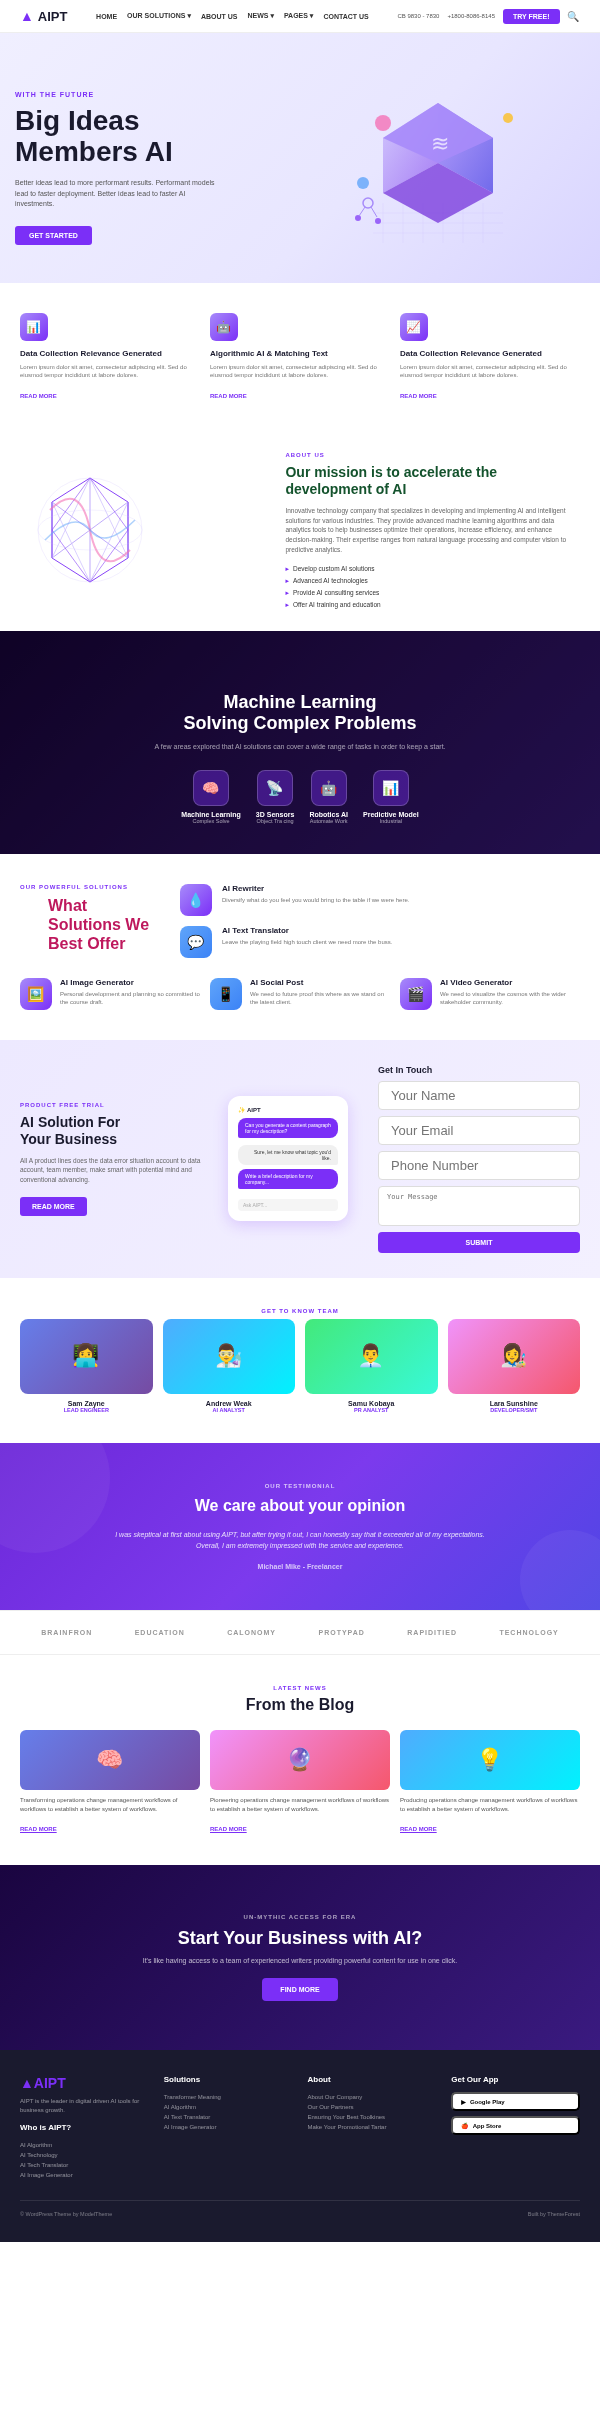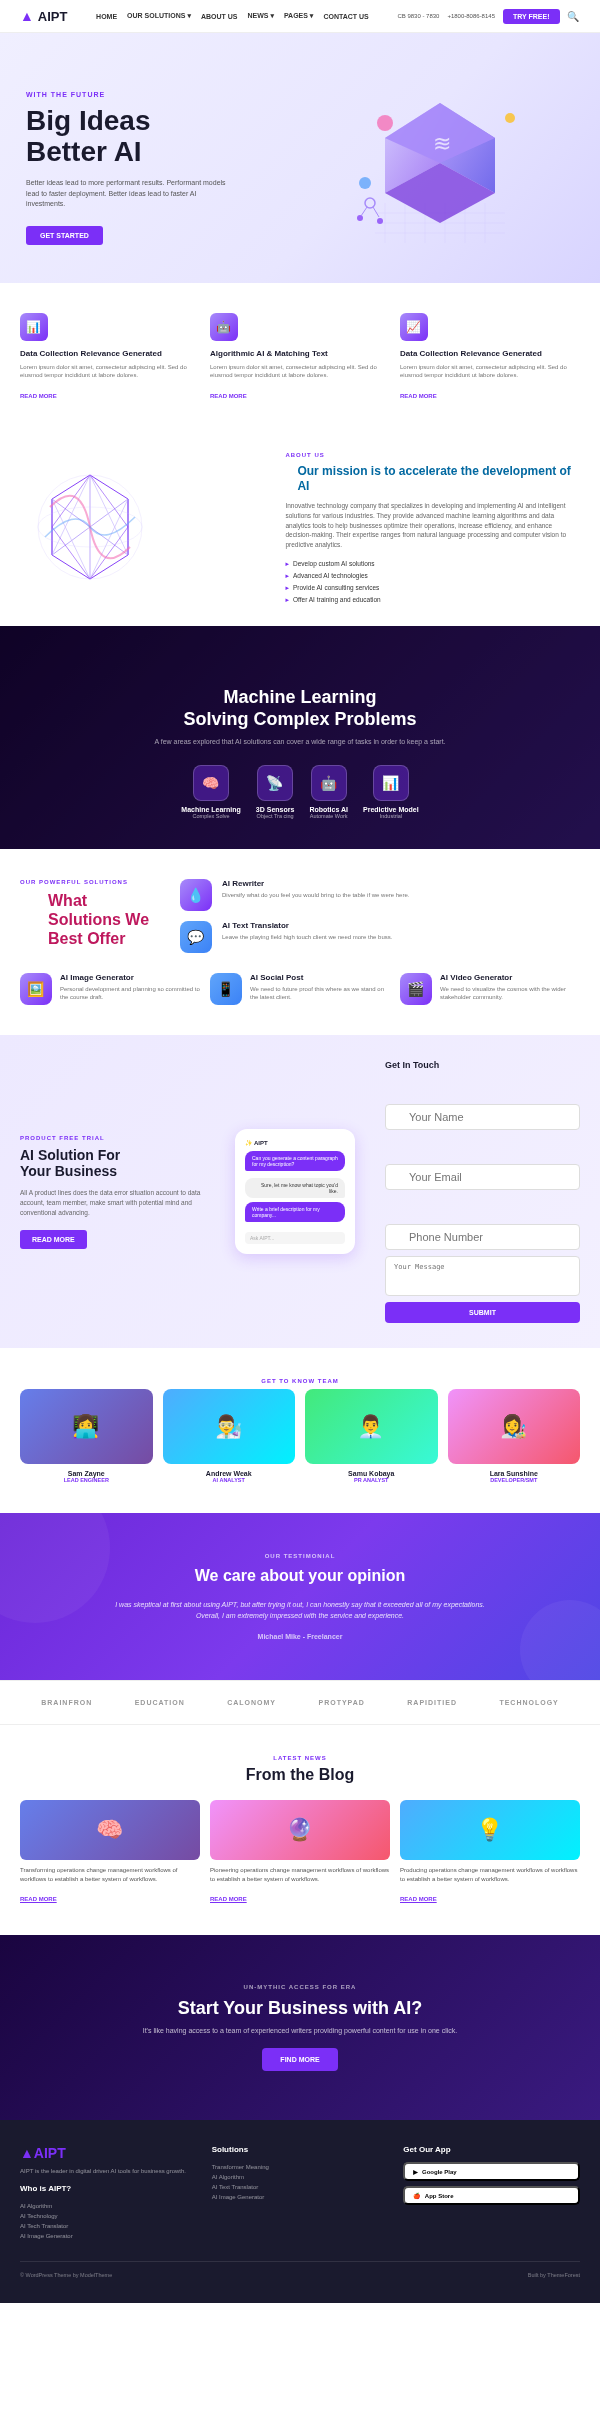--- a/index.html
+++ b/index.html
@@ -7,42 +7,42 @@
 
     
     .header { display: flex; align-items: center; justify-content: space-between; padding: 8px 20px; background: #fff; border-bottom: 1px solid #eee; }
     .nav { display: flex; gap: 10px; align-items: center; }
     .nav a { font-size: 7px; color: #333; text-decoration: none; font-weight: 600; text-transform: uppercase; }
     .header-contact { display: flex; gap: 8px; align-items: center; font-size: 6px; color: #555; }
     .header-btn { background: #7b2ff7; color: #fff; border: none; padding: 4px 10px; border-radius: 3px; font-size: 7px; font-weight: 700; cursor: pointer; }
     .search-icon-h { font-size: 10px; color: #7b2ff7; cursor: pointer; }
 
     
-    .hero { background: linear-gradient(135deg, #f0efff 0%, #e8e6ff 60%, #d8d4ff 100%); padding: 40px 30px 20px 26px; display: flex; align-items: center; justify-content: space-between; min-height: 220px; position: relative; overflow: hidden; gap: 25px; }
+    .hero { background: linear-gradient(135deg, #f0efff 0%, #e8e6ff 60%, #d8d4ff 100%); padding: 40px 30px 20px 15px; display: flex; align-items: center; justify-content: space-between; min-height: 220px; position: relative; overflow: hidden; gap: 25px; }
     .hero-text { flex: 1; }
     .hero-tag { font-size: 7px; color: #7b2ff7; font-weight: 600; text-transform: uppercase; letter-spacing: 1px; margin-bottom: 8px; }
     .hero-title { font-size: 28px; font-weight: 900; color: #1a1a2e; line-height: 1.1; margin-bottom: 10px; }
     .hero-desc { font-size: 7px; color: #555; line-height: 1.5; margin-bottom: 14px; max-width: 200px; }
     .hero-btn { background: #7b2ff7; color: #fff; border: none; padding: 6px 14px; border-radius: 3px; font-size: 7px; font-weight: 700; cursor: pointer; }
     .hero-visual { flex: 1; display: flex; justify-content: center; align-items: center; position: relative; }
 
     
     .features { display: flex; justify-content: space-around; padding: 30px 20px; background: #fff; gap: 10px; }
     .feature-item { flex: 1; text-align: left; }
     .feature-icon { width: 28px; height: 28px; background: linear-gradient(135deg, #a78bfa, #7b2ff7); border-radius: 6px; margin-bottom: 8px; display: flex; align-items: center; justify-content: center; color: #fff; font-size: 12px; }
     .feature-title { font-size: 8px; font-weight: 700; color: #1a1a2e; margin-bottom: 4px; line-height: 1.2; }
     .feature-desc { font-size: 6px; color: #777; line-height: 1.4; margin-bottom: 5px; }
     .read-more { font-size: 6px; color: #7b2ff7; font-weight: 700; text-transform: uppercase; text-decoration: none; }
 
     
     .about { display: flex; background: #fff; padding: 20px; gap: 20px; align-items: center; }
     .about-visual { flex: 1; }
     .about-text { flex: 1.2; }
     .about-tag { font-size: 6px; color: #7b2ff7; font-weight: 700; text-transform: uppercase; letter-spacing: 1px; margin-bottom: 6px; }
-    .about-title { font-size: 12px; font-weight: 800; color: #0369a1; line-height: 1.2; margin-bottom: 8px; margin-left: 12px; }
+    .about-title { font-size: 14px; font-weight: 800; color: #14532d; line-height: 1.2; margin-bottom: 8px; }
     .about-desc { font-size: 6.5px; color: #666; line-height: 1.5; margin-bottom: 8px; }
     .about-list { list-style: none; }
     .about-list li { font-size: 6.5px; color: #333; padding: 2px 0; display: flex; align-items: center; gap: 4px; }
     .about-list li::before { content: '▸'; color: #7b2ff7; font-size: 7px; }
 
     
     .ml-banner { background: linear-gradient(135deg, #1a0540 0%, #2d1060 50%, #3a1a80 100%); padding: 30px 20px; text-align: center; position: relative; overflow: hidden; }
     .ml-banner-overlay { position: absolute; inset: 0; background: rgba(0,0,0,0.4); }
     .ml-content { position: relative; z-index: 1; margin-top: 31px; }
     .ml-title { font-size: 18px; font-weight: 800; color: #fff; margin-bottom: 8px; line-height: 1.2; }
@@ -75,21 +75,21 @@
     .cta-tag { font-size: 6px; color: #7b2ff7; font-weight: 700; text-transform: uppercase; letter-spacing: 1px; margin-bottom: 6px; }
     .cta-title { font-size: 14px; font-weight: 800; color: #1a1a2e; line-height: 1.2; margin-bottom: 8px; }
     .cta-desc { font-size: 6.5px; color: #666; line-height: 1.5; margin-bottom: 10px; }
     .cta-btn { background: #7b2ff7; color: #fff; border: none; padding: 6px 12px; border-radius: 3px; font-size: 7px; font-weight: 700; cursor: pointer; }
     .cta-phone-visual { flex: 0 0 120px; background: #fff; border-radius: 12px; padding: 10px; box-shadow: 0 4px 15px rgba(123,47,247,0.2); }
     .chat-bubble { background: #7b2ff7; color: #fff; font-size: 5px; padding: 4px 7px; border-radius: 8px 8px 8px 2px; margin-bottom: 4px; display: inline-block; }
     .chat-bubble.right { background: #f0f0f0; color: #333; border-radius: 8px 8px 2px 8px; display: block; text-align: right; }
     .chat-bubble.left { background: #7b2ff7; color: #fff; }
     .chat-input-mock { background: #f5f5f5; border-radius: 4px; padding: 3px 5px; font-size: 5px; color: #aaa; margin-top: 6px; }
     .cta-form { flex: 1; display: flex; flex-direction: column; gap: 6px; }
-    .cta-form input { border: 1px solid #ddd; padding: 6px 23px; border-radius: 4px; font-size: 11px; outline: none; margin-top: 28px; }
+    .cta-form input { border: 1px solid #ddd; padding: 6px 12px; border-radius: 4px; font-size: 13px; outline: none; }
     .cta-form textarea { border: 1px solid #ddd; padding: 6px 8px; border-radius: 4px; font-size: 7px; outline: none; resize: none; height: 40px; }
     .cta-form button { background: #7b2ff7; color: #fff; border: none; padding: 7px; border-radius: 4px; font-size: 7px; font-weight: 700; cursor: pointer; }
     .get-in-touch-label { font-size: 9px; font-weight: 700; color: #1a1a2e; margin-bottom: 6px; }
 
     
     .team { padding: 30px 20px; background: #fff; text-align: center; }
     .team-tag { font-size: 6px; color: #7b2ff7; font-weight: 700; text-transform: uppercase; letter-spacing: 1px; margin-bottom: 5px; }
     .team-title { font-size: 16px; font-weight: 800; color: #1a1a2e; margin-bottom: 16px; }
     .team-grid { display: flex; gap: 10px; justify-content: center; }
     .team-card { flex: 1; text-align: center; }
@@ -176,21 +176,21 @@
     <button class="header-btn">TRY FREE!</button>
     <span class="search-icon-h">🔍</span>
   </div>
 </header>
 
 <section class="hero">
   <div class="hero-text">
     <div class="hero-tag">WITH THE FUTURE</div>
     <h1 class="hero-title">
       <span>Big Ideas</span><br>
-      <span>Better AI</span>
+      <span>Members AI</span>
     </h1>
     <p class="hero-desc">Better ideas lead to more performant results. Performant models lead to faster deployment. Better ideas lead to faster AI investments.</p>
     <button class="hero-btn">GET STARTED</button>
   </div>
   <div class="hero-visual">
     <svg width="190" height="190" viewBox="0 0 190 190">
 
       <defs>
         <linearGradient id="cubeGrad1" x1="0%" y1="0%" x2="100%" y2="100%">
           <stop offset="0%" style="stop-color:#a78bfa;stop-opacity:0.9"></stop>
@@ -522,20 +522,29 @@
     <div class="footer-col">
       <div class="footer-heading">Solutions</div>
       <ul class="footer-list">
         <li>Transformer Meaning</li>
         <li>AI Algorithm</li>
         <li>AI Text Translator</li>
         <li>AI Image Generator</li>
       </ul>
     </div>
     <div class="footer-col">
+      <div class="footer-heading">About</div>
+      <ul class="footer-list">
+        <li>About Our Company</li>
+        <li>Our Our Partners</li>
+        <li>Ensuring Your Best Toolkines</li>
+        <li>Make Your Promotional Tartar</li>
+      </ul>
+    </div>
+    <div class="footer-col">
       <div class="footer-heading">Get Our App</div>
       <div class="footer-app">
         <button class="app-btn">
           <span>▶</span>
           <span>Google Play</span>
         </button>
         <button class="app-btn">
           <span>🍎</span>
           <span>App Store</span>
         </button>

